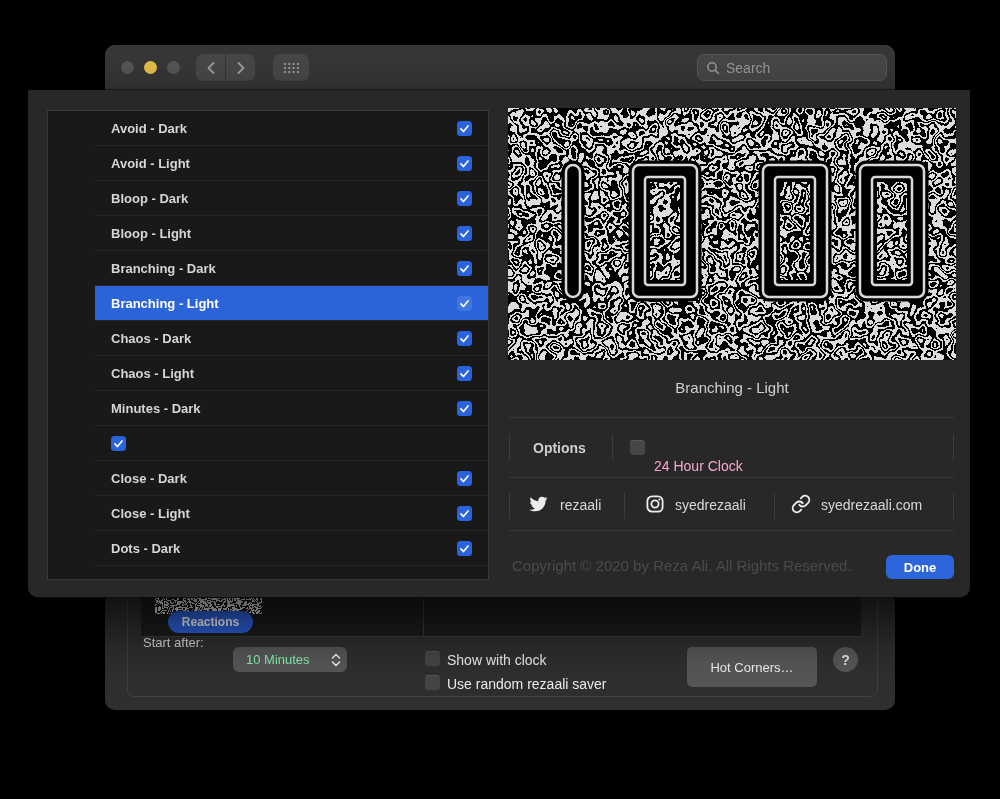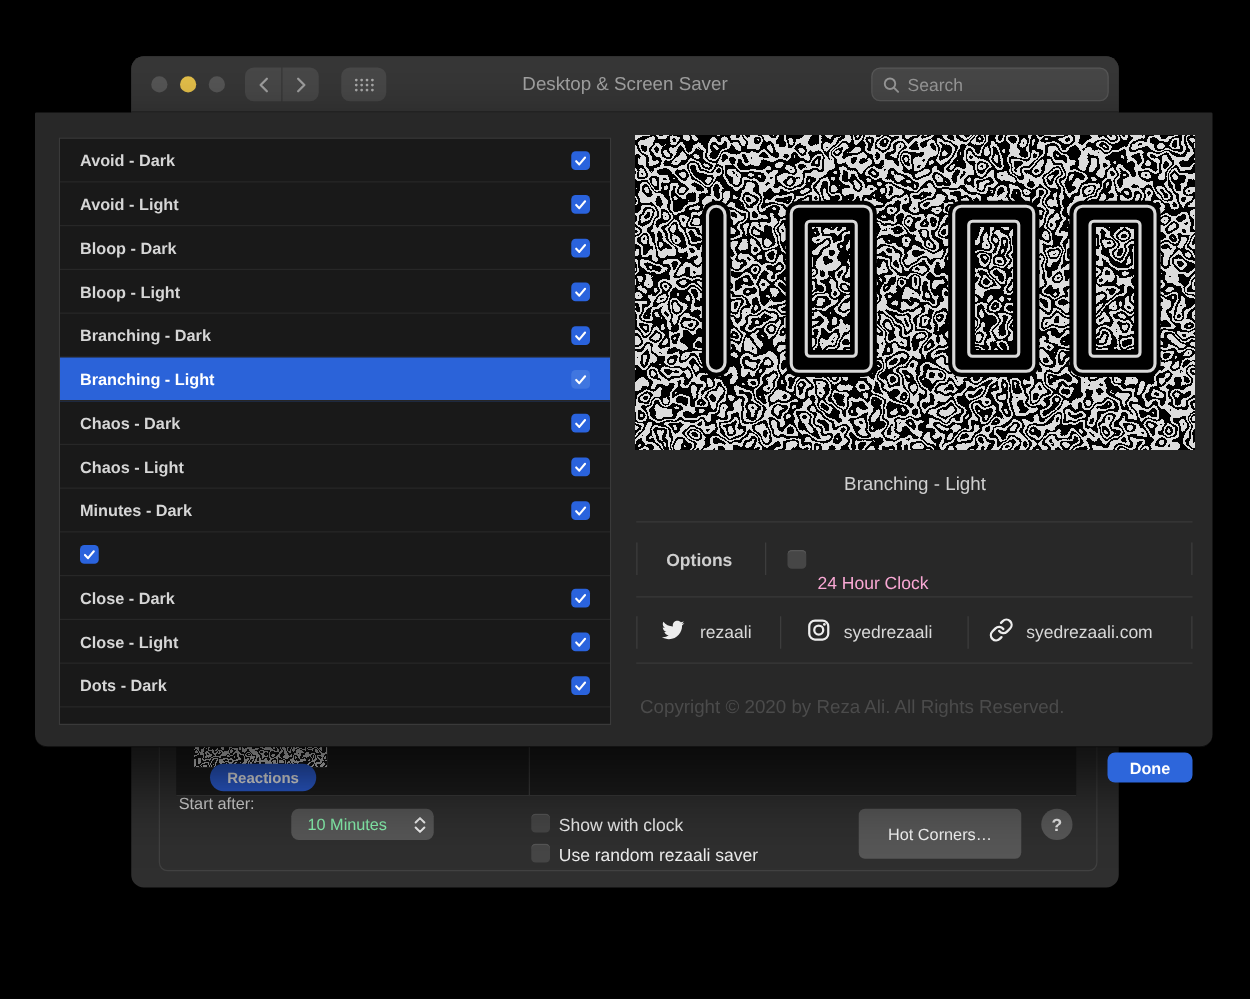--- a/index.html
+++ b/index.html
@@ -58,40 +58,40 @@
     justify-content:center; }
   #help-btn { left:833px; top:647px; width:25px; height:25px; border-radius:50%;
     background:#575757; color:#e3e3e3; font-size:14px; font-weight:600; display:flex;
     align-items:center; justify-content:center; }
 
   
   #sheet { left:28px; top:90px; width:942px; height:508px; background:#282828;
     border-radius:1px 1px 10px 10px; box-shadow:0 25px 60px rgba(0,0,0,.75);
     border-bottom:1px solid #0c0c0c; z-index:10; }
   #ss-list { left:19px; top:20px; width:442px; height:470px; background:#191919;
-    border:1px solid #3a3a3a; overflow:hidden; }
+    border:1px solid #3a3a3a; overflow:hidden;padding-left:47px; }
   .row { height:35px; display:flex; align-items:center; padding:0 16px;
     border-bottom:1px solid #272727; }
   .row-label { flex:1; color:#d6d6d6; font-size:13px; font-weight:600; }
   .row.selected { background:#2b63d9; }
   .row.selected .row-label { color:#fff; }
   .row.selected .chk.blue { background:#4076e0; }
   #preview { left:480px; top:18px; width:448px; height:252px; background:#000; }
   #preview-title { left:480px; top:289px; width:448px; text-align:center; color:#d0d0d0;
     font-size:15px; font-weight:500; }
   .hdiv { left:481px; width:445px; height:1px; background:#393939; }
   .vtick { width:1px; height:26px; background:#3d3d3d; }
   #options-label { left:505px; top:350px; color:#cfcfcf; font-size:14px; font-weight:600; }
   #chk-24 { left:602px; top:350px; }
   #lbl-24 { left:626px; top:351px; color:#f9a8d4; font-size:14px;margin-top:17px; }
   .social-label { color:#d8d8d8; font-size:14px; }
   #copyright { left:484px; top:467px; color:#4b4b4b; font-size:15px; }
   #done-btn { left:858px; top:465px; width:68px; height:24px; background:#2d66db;
     border-radius:6px; color:#fff; font-size:13px; font-weight:600; display:flex;
-    align-items:center; justify-content:center;margin-top:47px; }
+    align-items:center; justify-content:center; }
   svg { display:block; }
 </style>
 </head>
 <body>
 
 <svg width="0" height="0" style="position:absolute">
   <defs>
     <filter id="mz" x="0%" y="0%" width="100%" height="100%">
       <feTurbulence type="fractalNoise" baseFrequency="0.07" numOctaves="2" seed="11" result="t"></feTurbulence>
       <feColorMatrix in="t" type="matrix" values="0 0 0 0 0  0 0 0 0 0  0 0 0 0 0  0 1 0 0 0" result="a"></feColorMatrix>
@@ -146,21 +146,20 @@
               <circle cx="10.6" cy="6" r="1.1"></circle>
               <circle cx="14.9" cy="6" r="1.1"></circle>
             <circle cx="2" cy="10" r="1.1"></circle>
               <circle cx="6.3" cy="10" r="1.1"></circle>
               <circle cx="10.6" cy="10" r="1.1"></circle>
               <circle cx="14.9" cy="10" r="1.1"></circle>
           </g>
         </svg>
       </span>
     </div>
-    <div id="win-title" class="abs">Desktop &amp; Screen Saver</div>
     <div id="search" class="abs">
       <span>
         <svg width="14" height="14" viewBox="0 0 14 14">
             <circle cx="6" cy="6" r="4.2" fill="none" stroke="#9a9a9a" stroke-width="1.5"></circle>
             <line x1="9.2" y1="9.2" x2="12.5" y2="12.5" stroke="#9a9a9a" stroke-width="1.5" stroke-linecap="round"></line>
           </svg>
       </span>
       <input placeholder="Search" style="">
     </div>
   </div>

